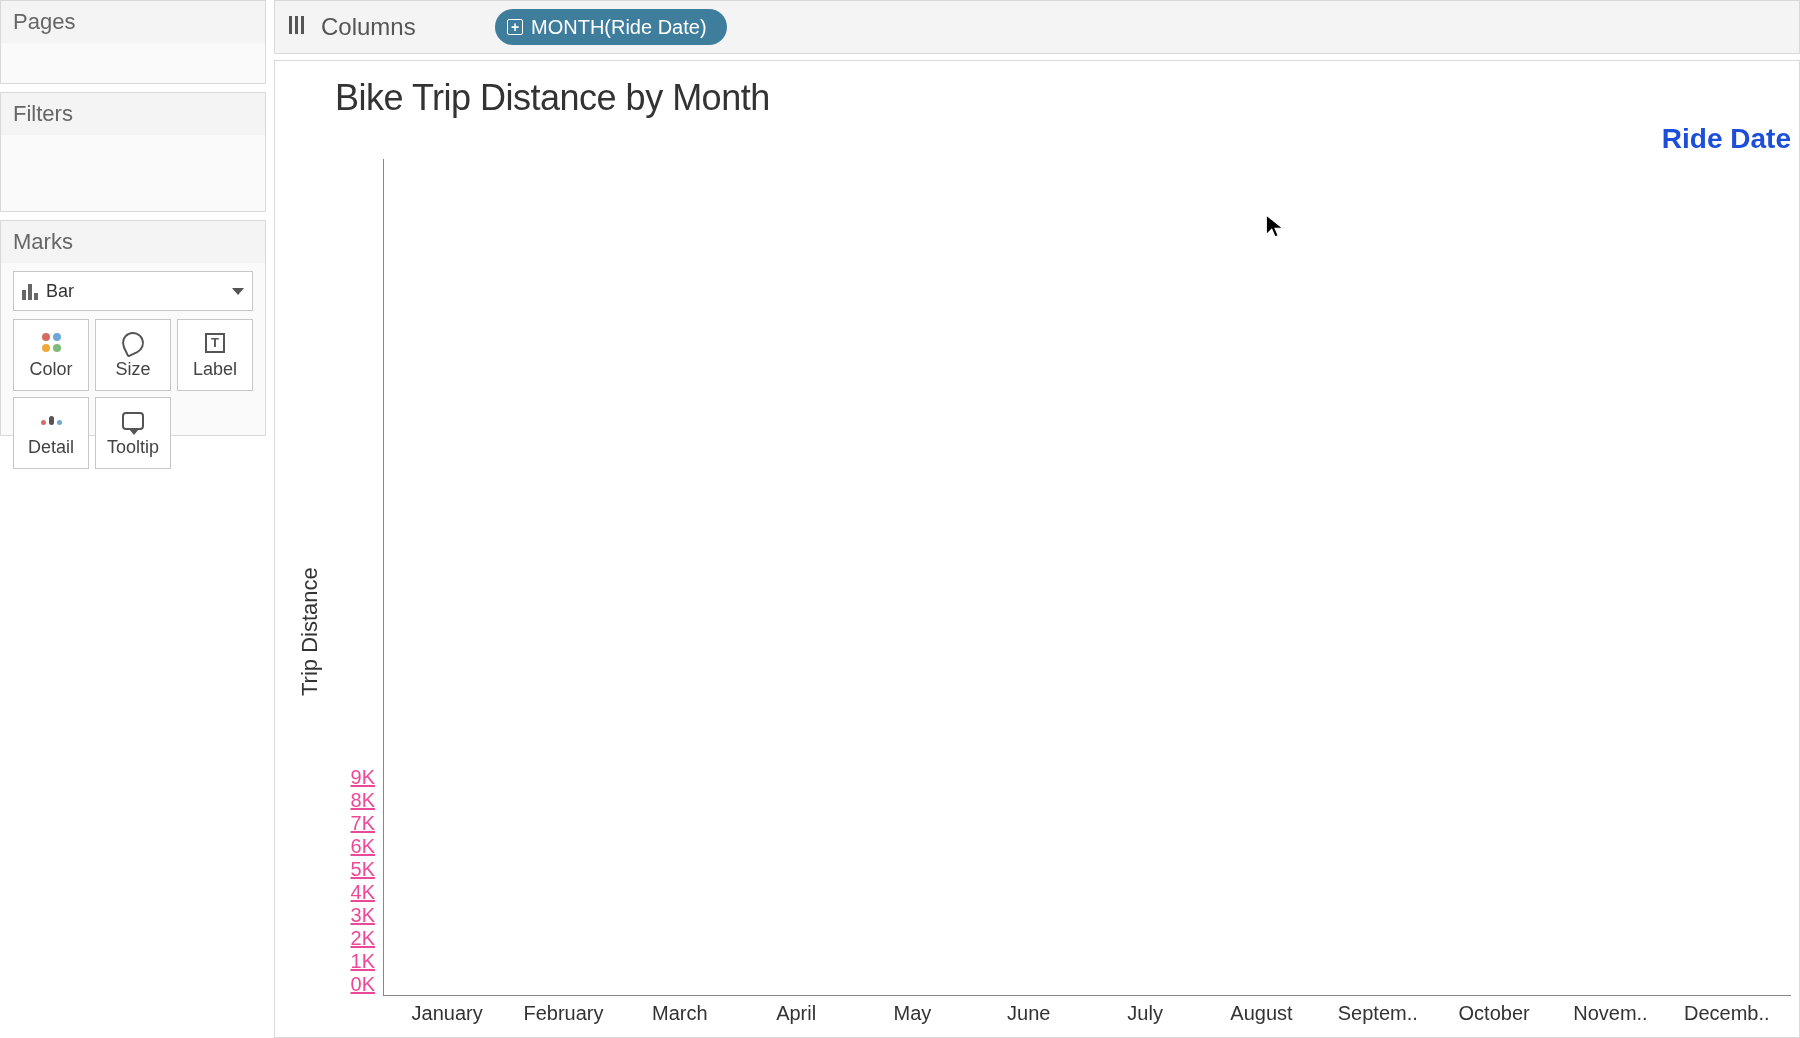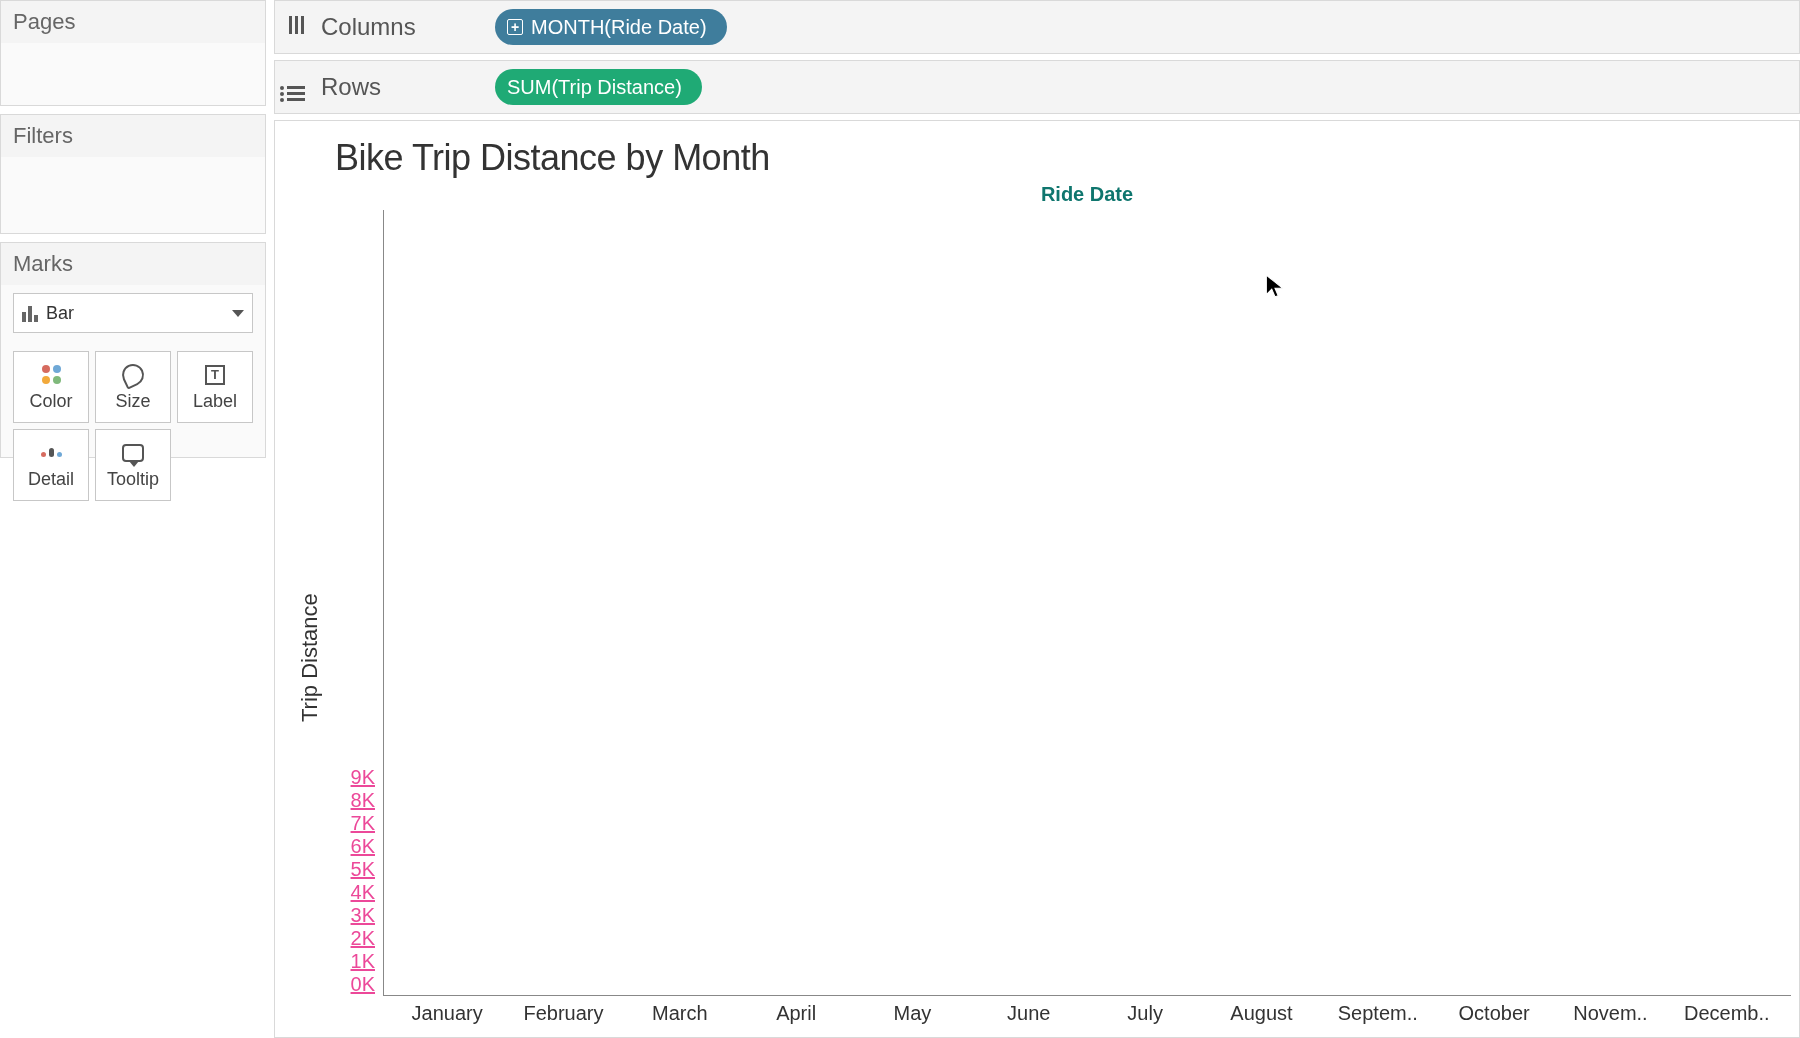--- a/index.html
+++ b/index.html
@@ -20,30 +20,30 @@
   flex-shrink: 0;
   display: flex;
   flex-direction: column;
   gap: 8px;
   padding-right: 8px;
 }
 .panel {
   border: 1px solid #d9d9d9;
   background: #fafafa;
 }
-.panel-pages { height: 106px; }
+.panel-pages { height: 84px; }
 .panel-filters { height: 120px; }
 .panel-marks { height: 216px; }
 .panel-title {
   padding: 8px 12px;
   font-size: 22px;
   color: #666;
   background: #f4f4f4;
 }
-.marks-body { padding: 8px 12px; display:flex; flex-direction:column; gap:18px; }
+.marks-body { padding: 8px 12px; display:flex; flex-direction:column; gap:8px; }
 .mark-type-dd {
   border: 1px solid #c7c7c7;
   background: #fff;
   height: 40px;
   display: flex;
   align-items: center;
   padding: 0 8px;
   justify-content: space-between;
   cursor: pointer;
 }
@@ -91,21 +91,21 @@
 .chart-panel {
   border:1px solid #d9d9d9; background:#fff; flex:1;
   display:flex; flex-direction:column; padding:16px 8px 12px 18px;
   position:relative;
 }
 .chart-title {
   font-size:36px; font-weight:400; color:#333; letter-spacing:-0.5px;
   margin-bottom:4px; margin-left:42px;
 }
 .chart-subtitle {
-  font-size:20px; font-weight:600; color:#0f766e; text-align:center;
+  font-size:28px; font-weight:600; color:#1d4ed8; text-align:right;
   margin-left:90px; margin-bottom:4px;
 }
 .chart-body { flex:1; display:flex; }
 .y-axis-label {
   writing-mode: vertical-rl; transform: rotate(180deg);
   font-size:22px; color:#333; text-align:center;
   padding: 0 4px 80px 4px;
 }
 .plot-wrap { flex:1; display:flex; flex-direction:column; }
 .plot {
@@ -235,31 +235,20 @@
     <div class="shelf">
       <span class="shelf-icon"><span class="icon-columns">
             <span></span>
             <span></span>
             <span></span>
           </span></span>
       <span class="shelf-label">Columns</span>
       <div class="pill pill-blue">
         <span class="plus-box">+</span>
         <span>MONTH(Ride Date)</span>
-      </div>
-    </div>
-    <div class="shelf">
-      <span class="shelf-icon"><span class="icon-rows">
-            <span></span>
-            <span></span>
-            <span></span>
-          </span></span>
-      <span class="shelf-label">Rows</span>
-      <div class="pill pill-green">
-        <span>SUM(Trip Distance)</span>
       </div>
     </div>
 
     <div class="chart-panel">
       <div class="chart-title">Bike Trip Distance by Month</div>
       <div class="chart-subtitle">Ride Date</div>
       <div class="chart-body">
         <div class="y-axis-label">Trip Distance</div>
         <div class="plot-wrap">
           <div class="plot">

